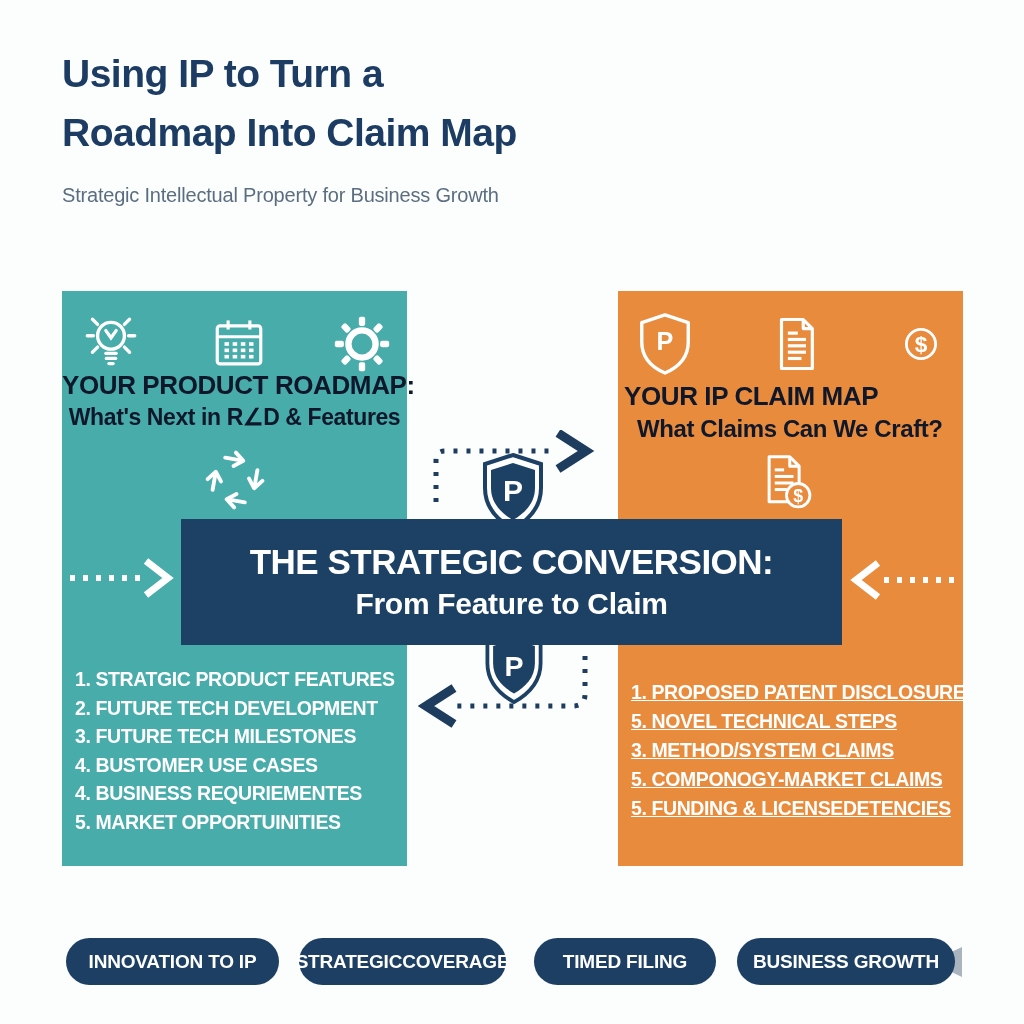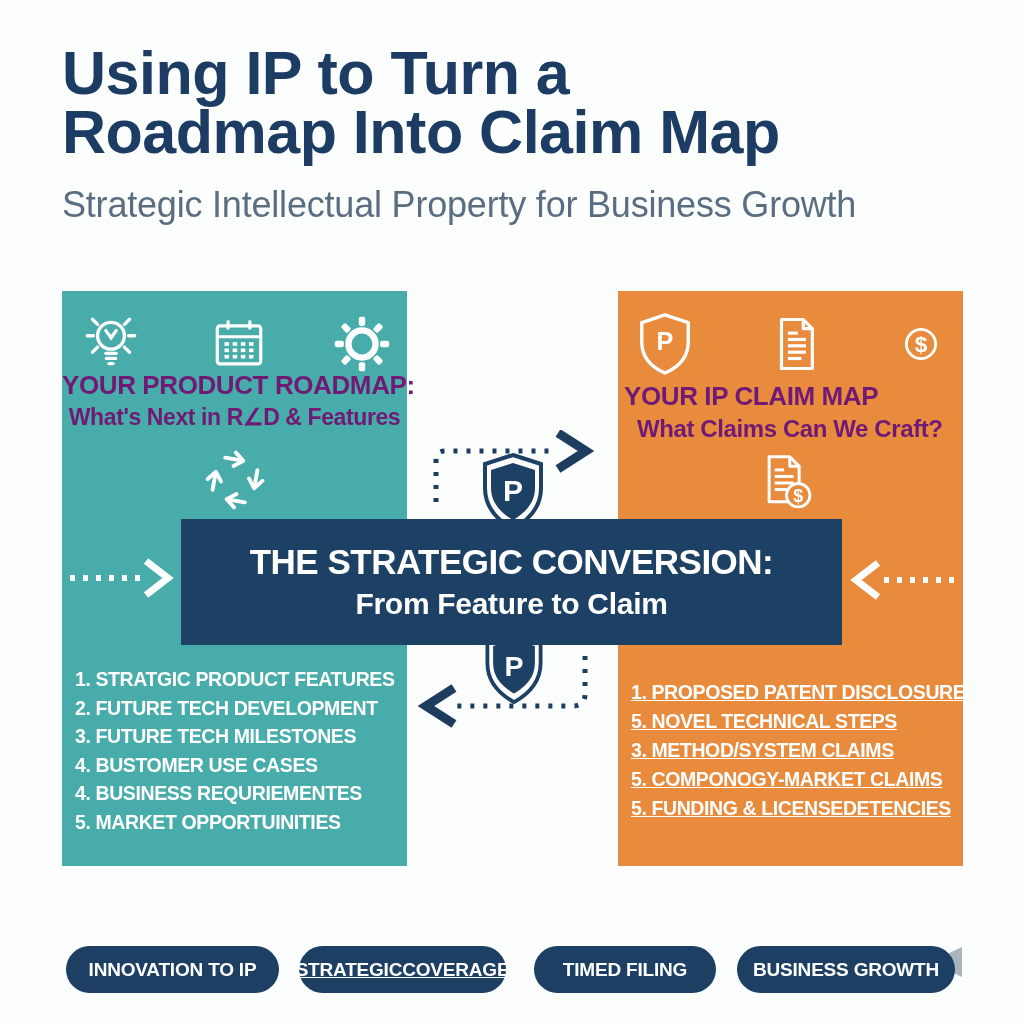--- a/index.html
+++ b/index.html
@@ -7,41 +7,41 @@
     width:1024px;height:1024px;position:relative;overflow:hidden;
     background:#fcfdfd;
     font-family:"Liberation Sans", sans-serif;
     -webkit-font-smoothing:antialiased;
   }
   .abs{position:absolute;}
 
   
   .title{
     left:62px;top:44px;width:860px;
-    font-size:61px;font-weight:bold;line-height:59px;
+    font-size:39px;font-weight:bold;line-height:59px;
     color:var(--title_navy,#1c3c63);letter-spacing:-0.5px;
   }
   .subtitle{
     left:62px;top:184px;width:860px;
-    font-size:36px;font-weight:400;
+    font-size:20px;font-weight:400;
     color:var(--subtitle_gray,#5b6e81);letter-spacing:-0.2px;
   }
 
   
   .panel{top:291px;width:345px;height:575px;}
   .panel.left{left:62px;background:var(--teal,#48acab);}
   .panel.right{left:618px;background:var(--orange,#e88b3d);}
   .icon-row{
     position:absolute;top:14px;left:0;right:0;
     display:flex;justify-content:space-between;align-items:center;
     padding:0 16px;height:78px;
   }
   .icon-row .icn{display:flex;align-items:center;justify-content:center;}
   .panel-heading{
-    position:absolute;left:0;right:0;color:#701a75;font-weight:bold;
+    position:absolute;left:0;right:0;color:#0f172a;font-weight:bold;
     white-space:nowrap;letter-spacing:-0.4px;
   }
   .panel.left .panel-heading{top:78px;text-align:center;}
   .panel.left .ph1{font-size:26px;line-height:33px;}
   .panel.left .ph2{font-size:23px;line-height:30px;}
   .panel.right .panel-heading{top:88px;text-align:left;padding-left:6px;}
   .panel.right .ph1{font-size:26px;line-height:34px;}
   .panel.right .ph2{font-size:24px;line-height:32px;padding-left:13px;}
 
   .mid-icon{position:absolute;}
@@ -71,24 +71,24 @@
   .arrow-top{left:428px;top:430px;z-index:1;}
   .arrow-bottom{left:418px;top:652px;z-index:1;}
   .arrow-left{left:64px;top:557px;z-index:1;}
   .arrow-right{left:848px;top:559px;z-index:1;}
 
   
   .pill{
     top:938px;height:47px;border-radius:24px;z-index:1;
     background:var(--pill_navy,#1c3f63);
     display:flex;align-items:center;justify-content:center;
-    color:#fff;font-weight:bold;font-size:19px;letter-spacing:-0.2px;white-space:nowrap;margin-top:8px;
+    color:#fff;font-weight:bold;font-size:19px;letter-spacing:-0.2px;white-space:nowrap;
   }
   .pill1{left:66px;width:213px;}
-  .pill2{left:299px;width:207px;text-decoration:underline;}
+  .pill2{left:299px;width:207px;}
   .pill3{left:534px;width:182px;}
   .pill4{left:737px;width:218px;}
   .gray-tri{
     left:930px;top:947px;width:0;height:0;z-index:0;
     border-top:15px solid transparent;border-bottom:15px solid transparent;
     border-right:32px solid var(--chevron_gray,#a9b4bf);
   }
 </style>
 </head>
 <body>

